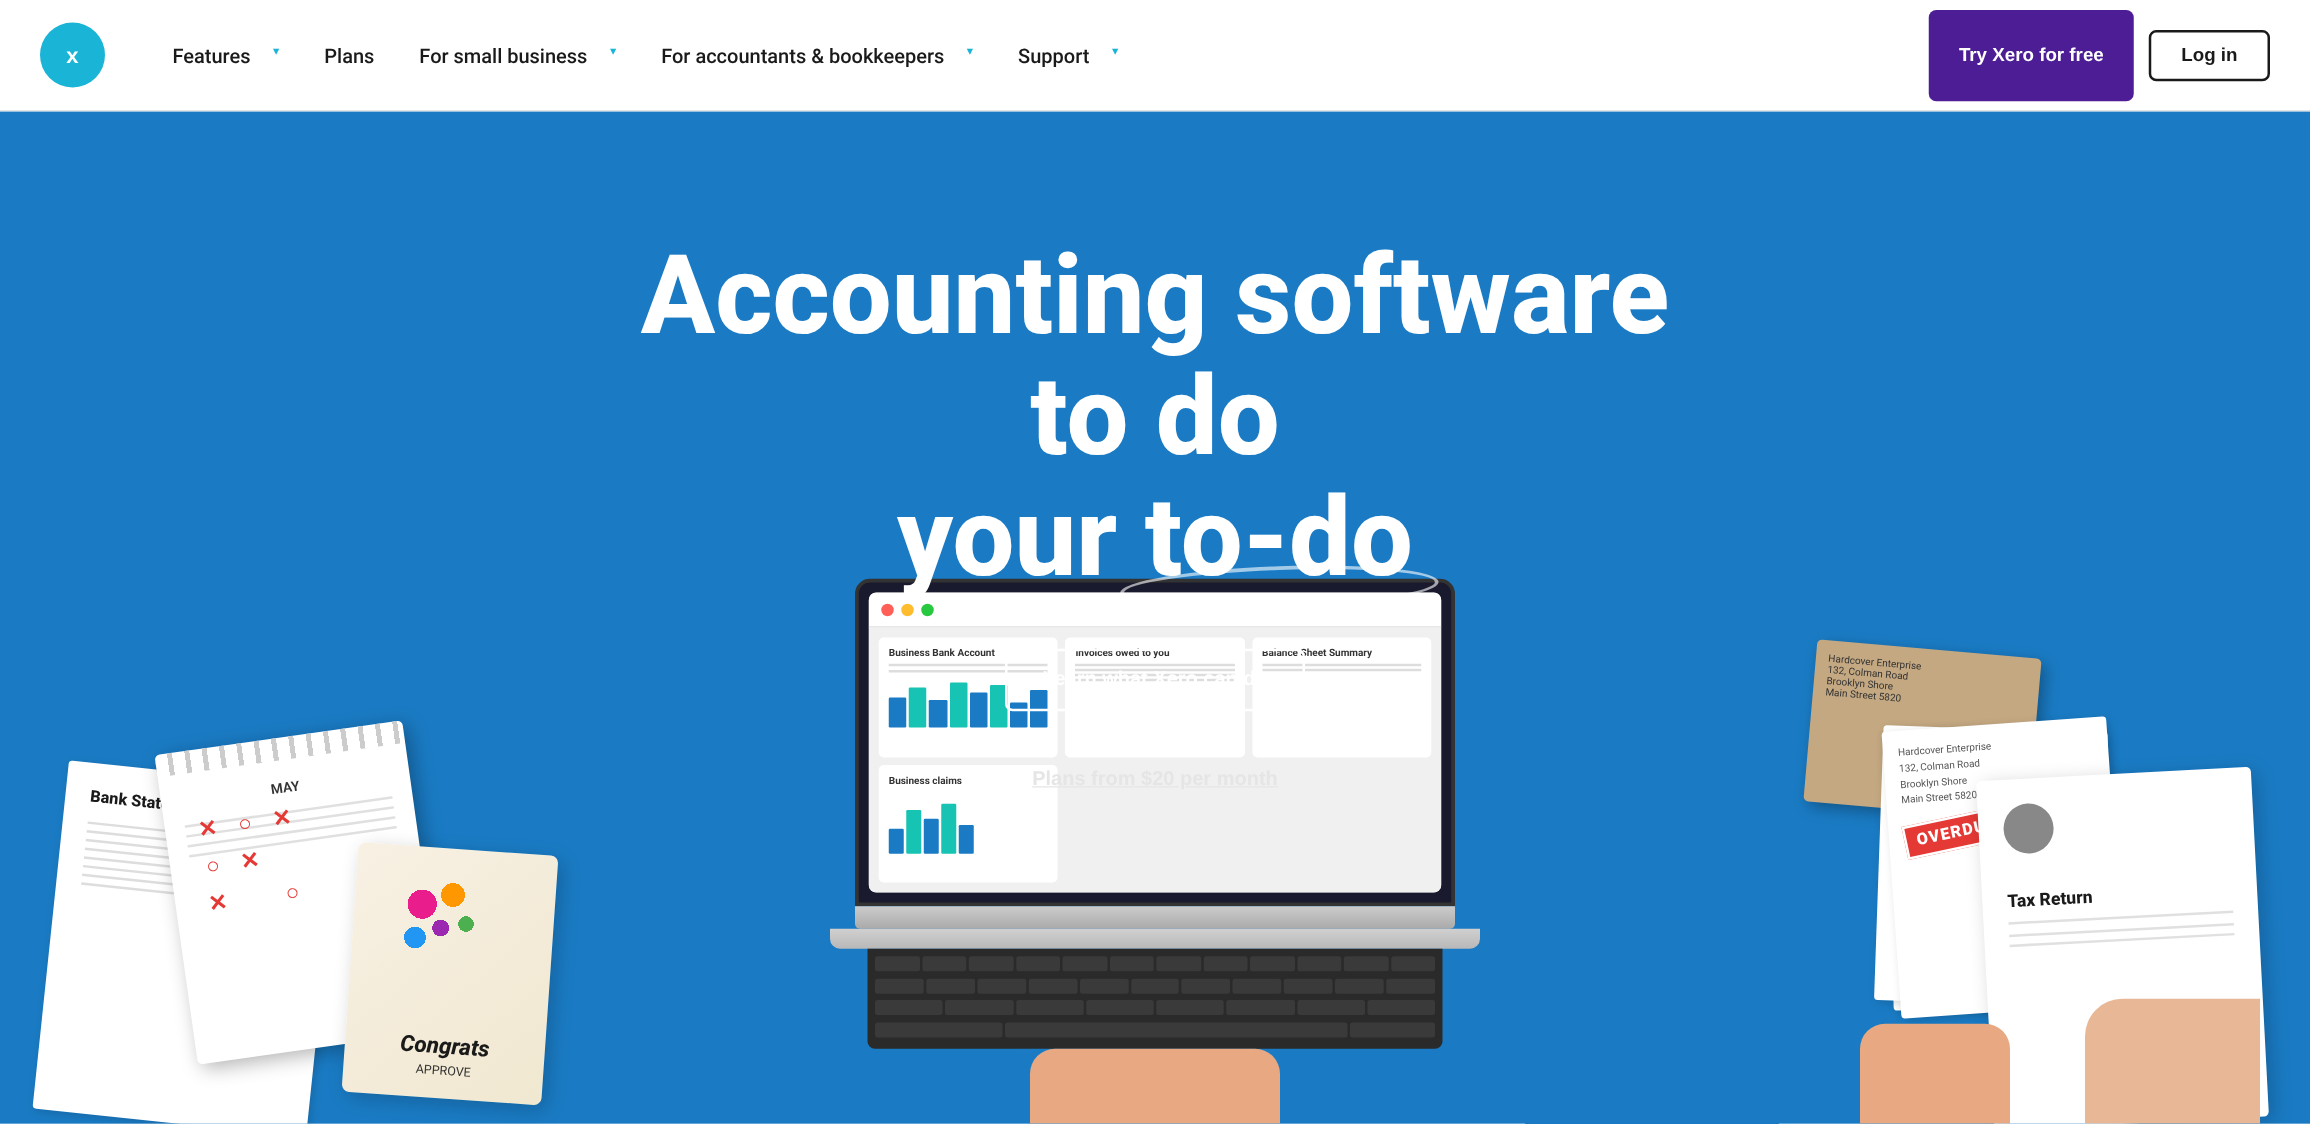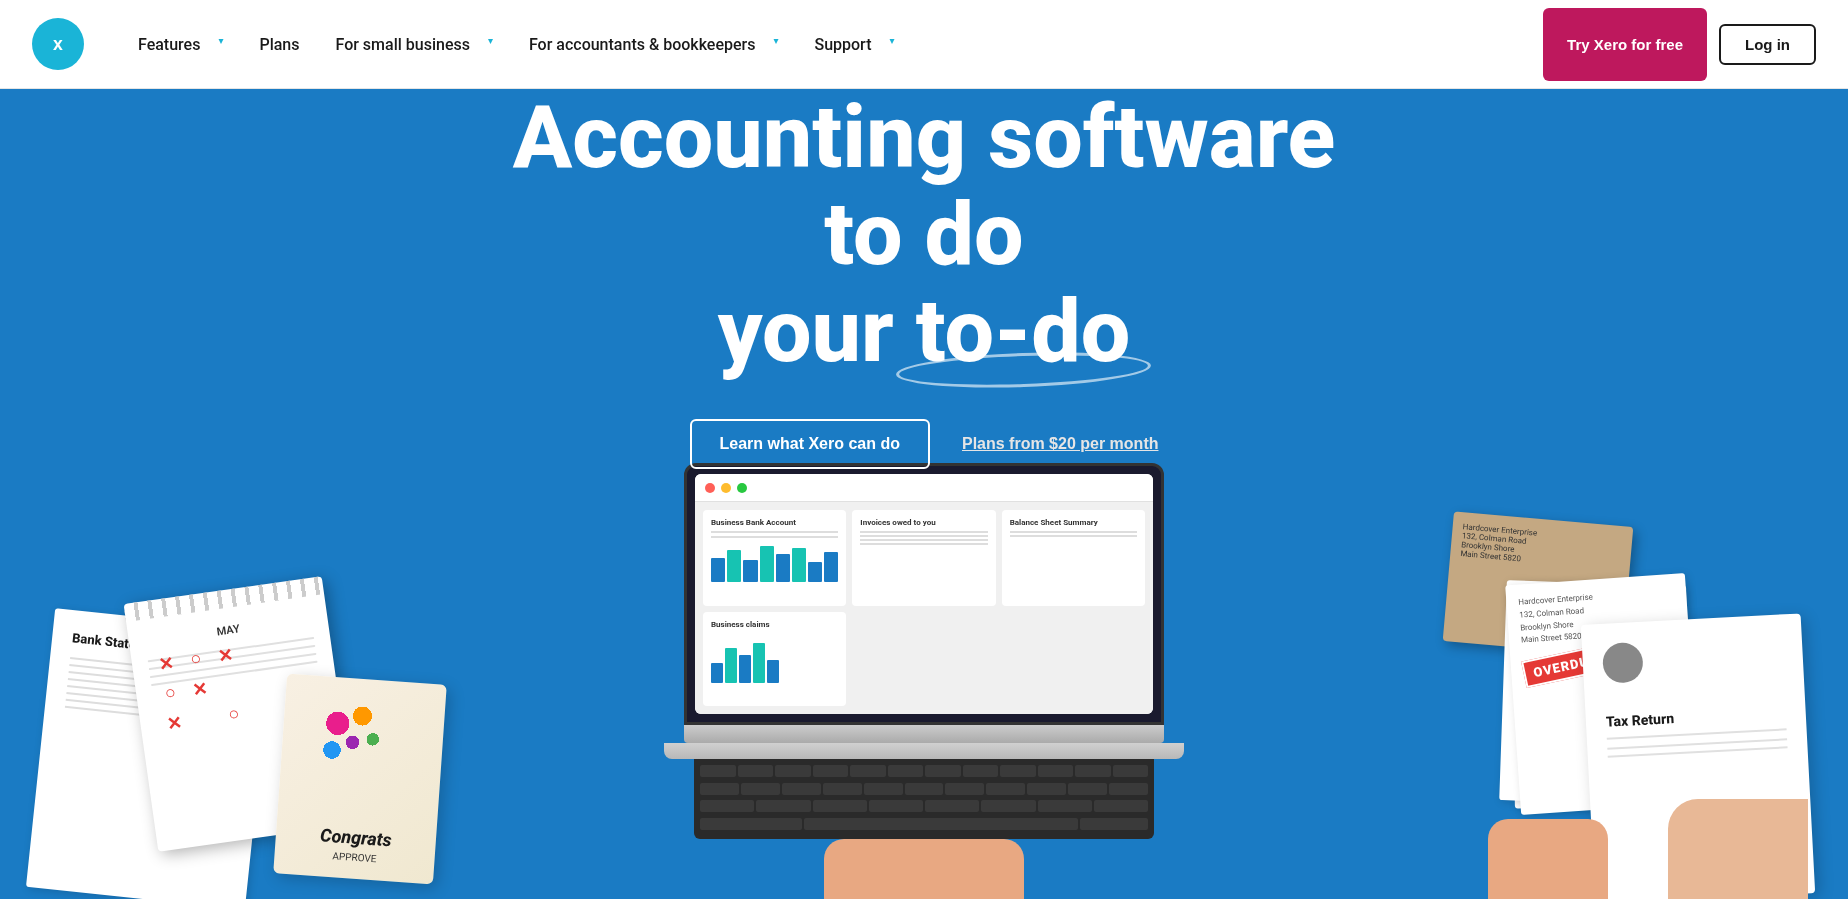--- a/index.html
+++ b/index.html
@@ -50,21 +50,21 @@
       font-size: 10px;
       color: #1AB4D7;
     }
     .navbar-actions {
       display: flex;
       align-items: center;
       gap: 12px;
       margin-left: auto;
     }
     .btn-try {
-      background: #be185d;
+      background: #4c1d95;
       color: #fff;
       border: none;
       border-radius: 6px;
       padding: 28px 24px;
       font-size: 15px;
       font-weight: 600;
       cursor: pointer;
     }
     .btn-login {
       background: #fff;
@@ -82,20 +82,21 @@
       background: #1A7BC4;
       min-height: 810px;
       display: flex;
       flex-direction: column;
       align-items: center;
       position: relative;
       overflow: hidden;
     }
     .hero-content {
       text-align: center;
+      padding-top: 100px;
       padding-bottom: 60px;
       position: relative;
       z-index: 10;
     }
     .hero-title {
       color: #fff;
       font-size: 88px;
       font-weight: 800;
       line-height: 1.1;
       max-width: 900px;
@@ -119,20 +120,21 @@
       border: 3px solid rgba(255,255,255,0.6);
       border-radius: 50%;
       transform: rotate(-2deg);
     }
     .hero-actions {
       display: flex;
       align-items: center;
       justify-content: center;
       gap: 32px;
       margin-top: 40px;
+      flex-direction: column;
     }
     .btn-learn {
       background: transparent;
       color: #fff;
       border: 2px solid #fff;
       border-radius: 6px;
       padding: 14px 28px;
       font-size: 16px;
       font-weight: 700;
       cursor: pointer;

